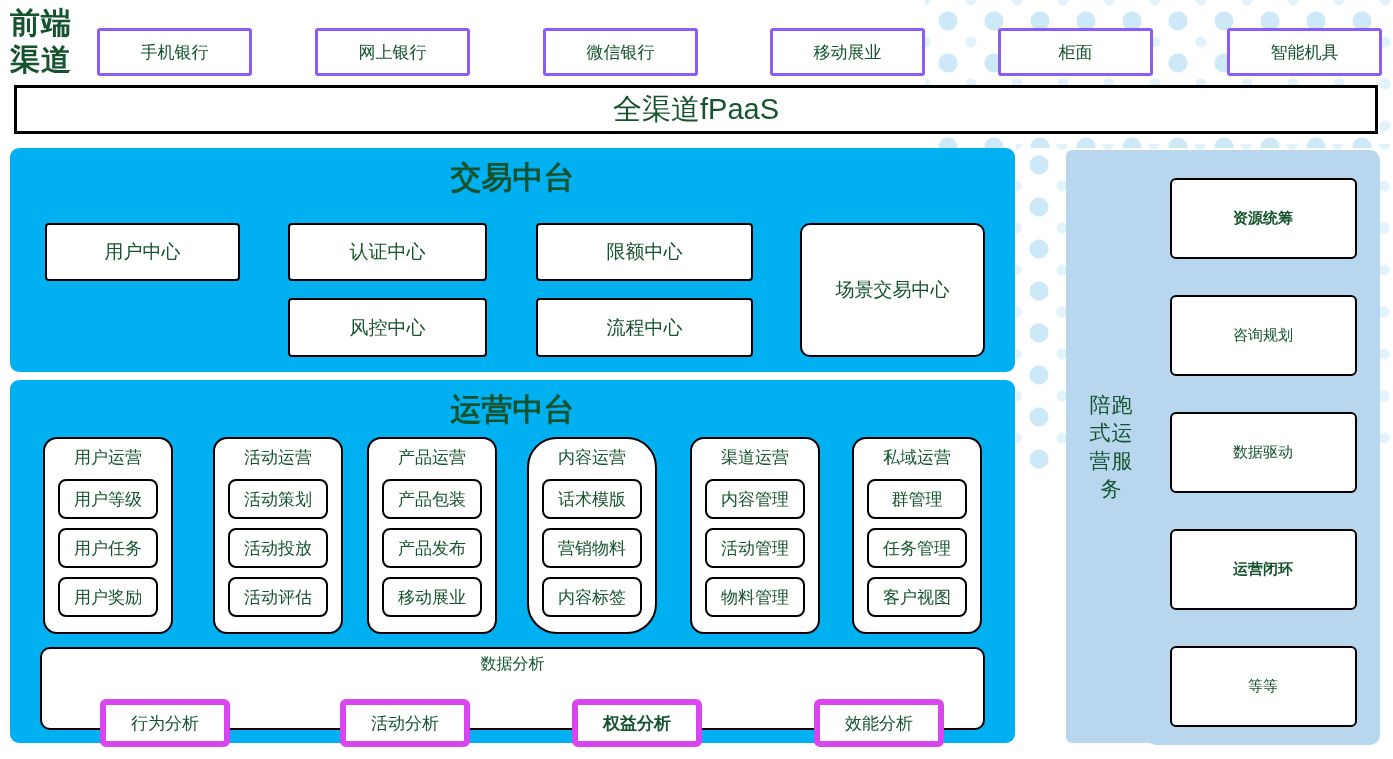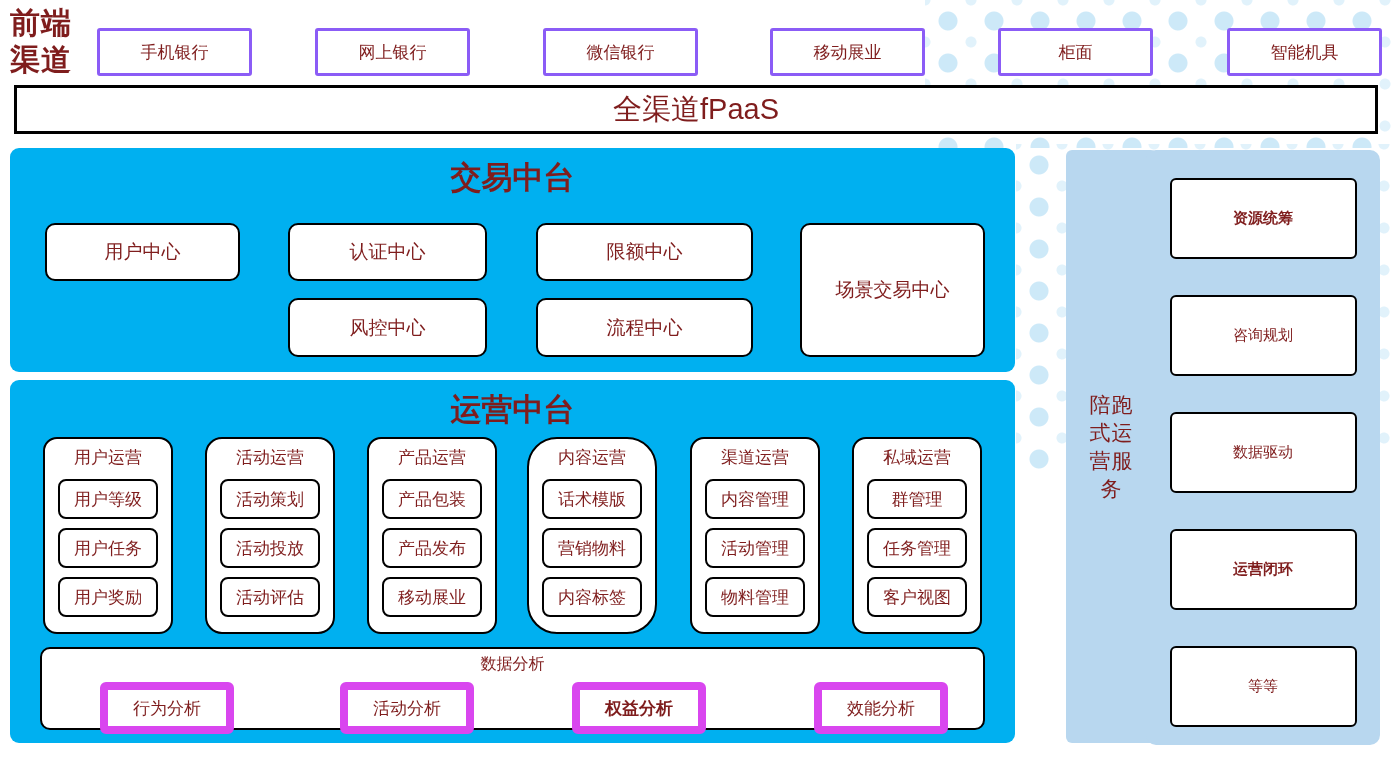--- a/index.html
+++ b/index.html
@@ -1,18 +1,18 @@
 <!DOCTYPE html>
 <html><head>
 <meta charset="utf-8">
 <style>
   html,body{margin:0;padding:0;background:#fff;}
   #canvas{
     position:relative;width:1393px;height:759px;background:#ffffff;
-    font-family:"Liberation Sans",sans-serif;color:#7f1d1d;overflow:hidden;
+    font-family:"Liberation Sans",sans-serif;color:#14532d;overflow:hidden;
   }
   
   .dots{
     position:absolute;z-index:0;
     background-image:
       radial-gradient(circle, #cde9f8 0 9px, rgba(255,255,255,0) 10px),
       radial-gradient(circle, #e1f2fb 0 5px, rgba(255,255,255,0) 6px);
     background-size:46px 42px,46px 42px;
     background-position:0 0,23px 21px;
   }
@@ -36,21 +36,21 @@
     display:flex;align-items:center;justify-content:center;font-size:29px;
   }
 
   
   .panel{position:absolute;left:10px;width:1005px;background:#00b0f0;border-radius:9px;z-index:1;}
   .panel-trade{top:148px;height:224px;}
   .panel-ops{top:380px;height:363px;}
   .panel-title{position:absolute;left:0;right:0;top:9px;text-align:center;font-size:31px;font-weight:700;}
 
   .wbox{
-    position:absolute;background:#fff;border:2px solid #000;border-radius:10px;
+    position:absolute;background:#fff;border:2px solid #000;border-radius:4px;
     display:flex;align-items:center;justify-content:center;font-size:19px;
   }
   
   .t-r1{top:75px;height:54px;}
   .t-r2{top:150px;height:55px;}
   .t-c1{left:35px;width:191px;}
   .t-c2{left:278px;width:195px;}
   .t-c3{left:526px;width:213px;}
   .t-scene{left:790px;top:75px;width:181px;height:130px;border-radius:10px;}
 
@@ -58,32 +58,32 @@
   .col{
     position:absolute;top:57px;width:126px;height:186px;background:#fff;
     border:2px solid #000;border-radius:14px;
     display:flex;flex-direction:column;align-items:center;padding-top:7px;box-sizing:content-box;
   }
   .col-title{font-size:17px;height:24px;line-height:24px;margin-bottom:9px;}
   .mini{
     width:96px;height:36px;background:#fff;border:2px solid #000;border-radius:8px;
     display:flex;align-items:center;justify-content:center;font-size:17px;margin-bottom:9px;
   }
-  .col-1{left:33px;}.col-2{left:195px;border-radius:17px;}.col-3{left:357px;}
+  .col-1{left:33px;}.col-2{left:203px;}.col-3{left:357px;}
   .col-4{left:517px;border-radius:30px;}.col-5{left:680px;}.col-6{left:842px;}
 
   
   .analysis{
     position:absolute;left:30px;top:267px;width:941px;height:79px;
     background:#fff;border:2px solid #000;border-radius:10px;
   }
   .analysis-title{position:absolute;left:0;right:0;top:5px;text-align:center;font-size:16px;}
   .ana{
-    position:absolute;top:33px;height:36px;width:118px;
-    background:#fff;border:8px solid #d946ef;border-radius:6px;
+    position:absolute;top:50px;height:36px;width:118px;
+    background:#fff;border:6px solid #d946ef;border-radius:6px;
     display:flex;align-items:center;justify-content:center;font-size:17px;
   }
   .ana-1{left:58px;}.ana-2{left:298px;}.ana-3{left:530px;font-weight:bold;}.ana-4{left:772px;}
 
   
   .runbar{
     position:absolute;left:1066px;top:150px;width:91px;height:593px;z-index:1;
     background:#b8d7ef;border-radius:6px;
     display:flex;align-items:center;justify-content:center;
   }

